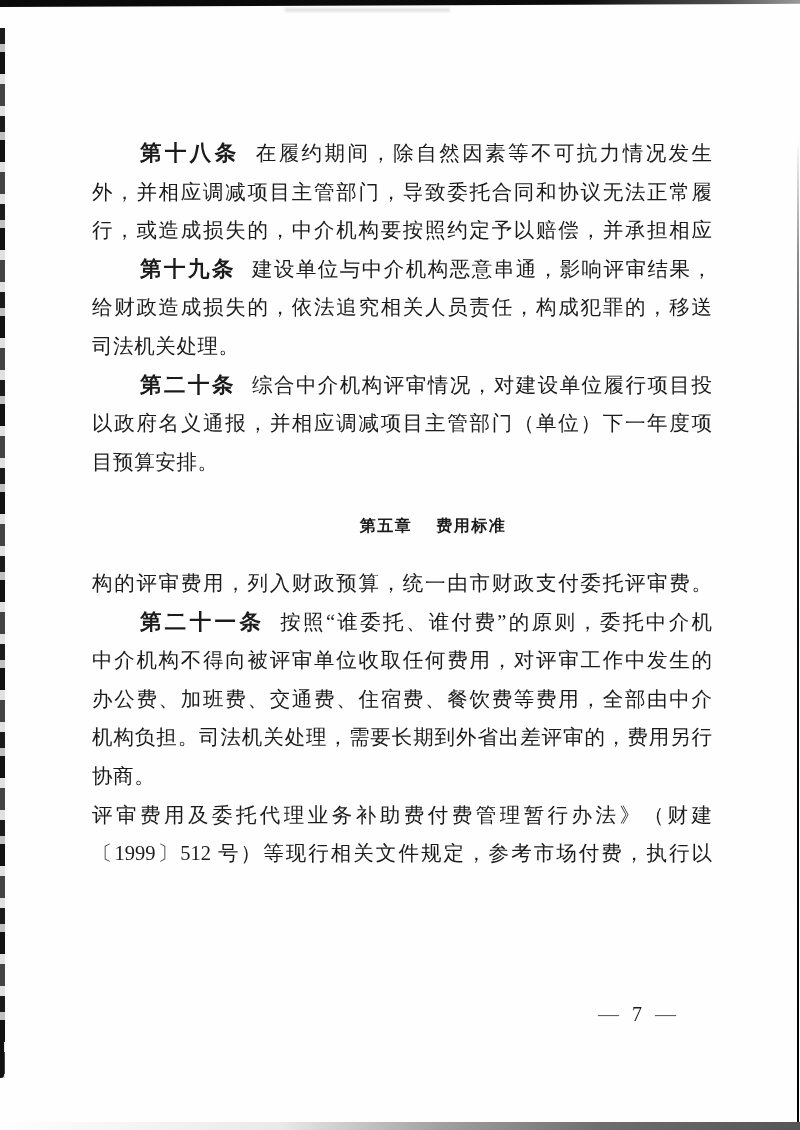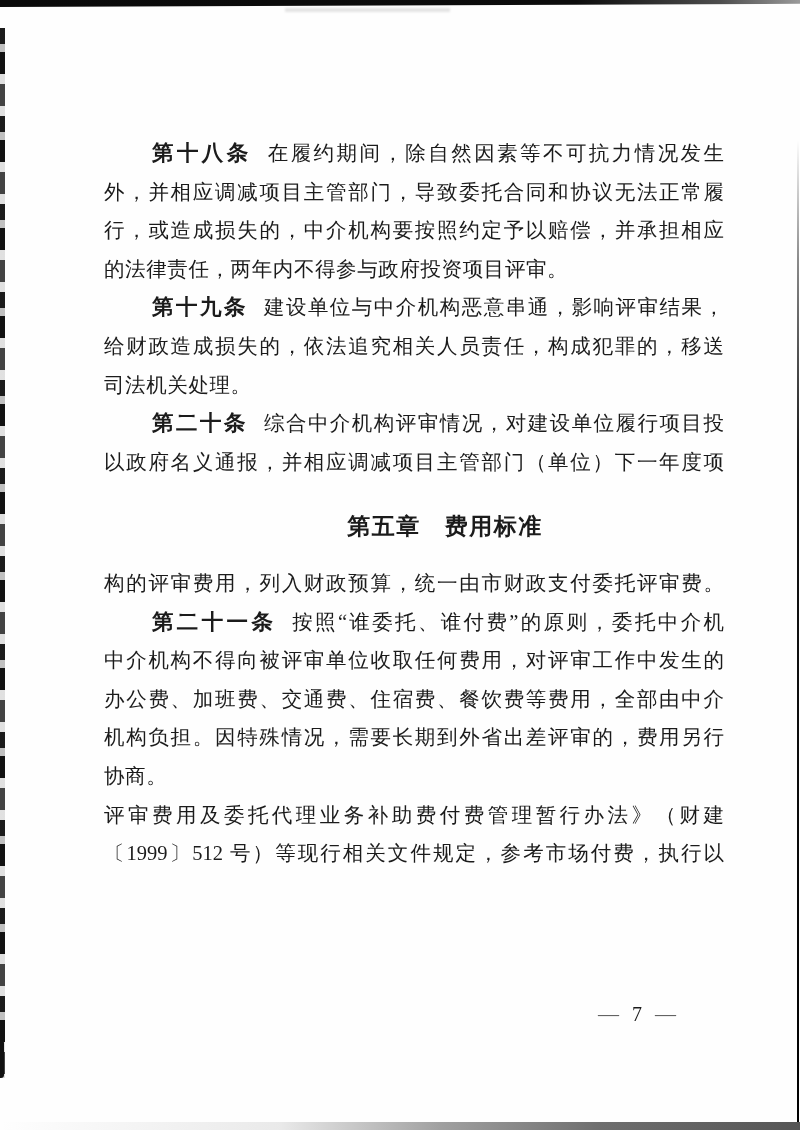--- a/index.html
+++ b/index.html
@@ -43,21 +43,21 @@
     background: linear-gradient(to right,
       rgba(140,140,140,0) 0%, rgba(140,140,140,0.18) 35%,
       rgba(110,110,110,0.65) 55%, #6e6e6e 75%, #555 100%);
   }
   .corner-mark {
     position: absolute; left: 0; top: 1040px; width: 4px; height: 38px;
     background: #111; border-radius: 0 3px 3px 0;
   }
 
   
-  .content { position: absolute; left: 104px; top: 134px; width: 620px; }
+  .content { position: absolute; left: 92px; top: 134px; width: 620px; }
   .line {
     height: 38.6px; line-height: 38.6px;
     font-size: 20.5px;
     text-align: justify; text-justify: inter-character;
     white-space: normal; overflow: hidden;
   }
   .line.fill { text-align-last: justify; }
   .line.end  { text-align-last: left; letter-spacing: 0.6px; }
   .line.first { padding-left: 48px; }
   .lead {
@@ -67,21 +67,21 @@
     margin-right: 16px;
     letter-spacing: 1px;
   }
   .chapter-heading {
     height: 38.6px; line-height: 38.6px;
     margin: 26px 0 18px;
     padding-left: 62px;
     text-align: center;
     font-weight: 700;
     font-family: "Liberation Sans", "DejaVu Sans", sans-serif;
-    font-size: 23px;
+    font-size: 16px;
     letter-spacing: 1.5px;
   }
   .chapter-heading .chapter-title { margin-left: 24px; }
 
   .page-number {
     position: absolute; top: 1003px; left: 598px;
     display: flex; align-items: center; gap: 13px;
     font-size: 20px; color: #1b1b1b;
   }
   .page-number .dash { color: #5a5a5a; font-size: 21px; line-height: 1; }
@@ -94,36 +94,36 @@
   <div class="top-smudge"></div>
   <div class="edge-left"></div>
   <div class="edge-right"></div>
   <div class="edge-bottom"></div>
   <div class="corner-mark"></div>
 
   <div class="content">
     <div class="line first fill"><span class="lead">第十八条</span><span>在履约期间，除自然因素等不可抗力情况发生</span></div>
     <div class="line fill"><span>外，并相应调减项目主管部门，导致委托合同和协议无法正常履</span></div>
     <div class="line fill"><span>行，或造成损失的，中介机构要按照约定予以赔偿，并承担相应</span></div>
-    <div class="line end"><span>的法律责任，两年内不得参与政府投资项目评审。</span></div>
 
     <div class="line first fill"><span class="lead">第十九条</span><span>建设单位与中介机构恶意串通，影响评审结果，</span></div>
     <div class="line fill"><span>给财政造成损失的，依法追究相关人员责任，构成犯罪的，移送</span></div>
     <div class="line end"><span>司法机关处理。</span></div>
 
     <div class="line first fill"><span class="lead">第二十条</span><span>综合中介机构评审情况，对建设单位履行项目投</span></div>
     <div class="line fill"><span>以政府名义通报，并相应调减项目主管部门（单位）下一年度项</span></div>
+    <div class="line end"><span>目预算安排。</span></div>
 
     <div class="chapter-heading"><span>第五章</span><span class="chapter-title">费用标准</span></div>
 
     <div class="line fill"><span>构的评审费用，列入财政预算，统一由市财政支付委托评审费。</span></div>
     <div class="line first fill"><span class="lead">第二十一条</span><span>按照“谁委托、谁付费”的原则，委托中介机</span></div>
     <div class="line fill"><span>中介机构不得向被评审单位收取任何费用，对评审工作中发生的</span></div>
     <div class="line fill"><span>办公费、加班费、交通费、住宿费、餐饮费等费用，全部由中介</span></div>
-    <div class="line fill"><span>机构负担。因特殊情况，需要长期到外省出差评审的，费用另行</span></div>
+    <div class="line fill"><span>机构负担。司法机关处理，需要长期到外省出差评审的，费用另行</span></div>
     <div class="line end"><span>协商。</span></div>
 
     <div class="line fill"><span>评审费用及委托代理业务补助费付费管理暂行办法》（财建</span></div>
     <div class="line fill"><span>〔1999〕512 号）等现行相关文件规定，参考市场付费，执行以</span></div>
   </div>
 
   <div class="page-number">
     <span class="dash">—</span>
     <span class="num">7</span>
     <span class="dash">—</span>

